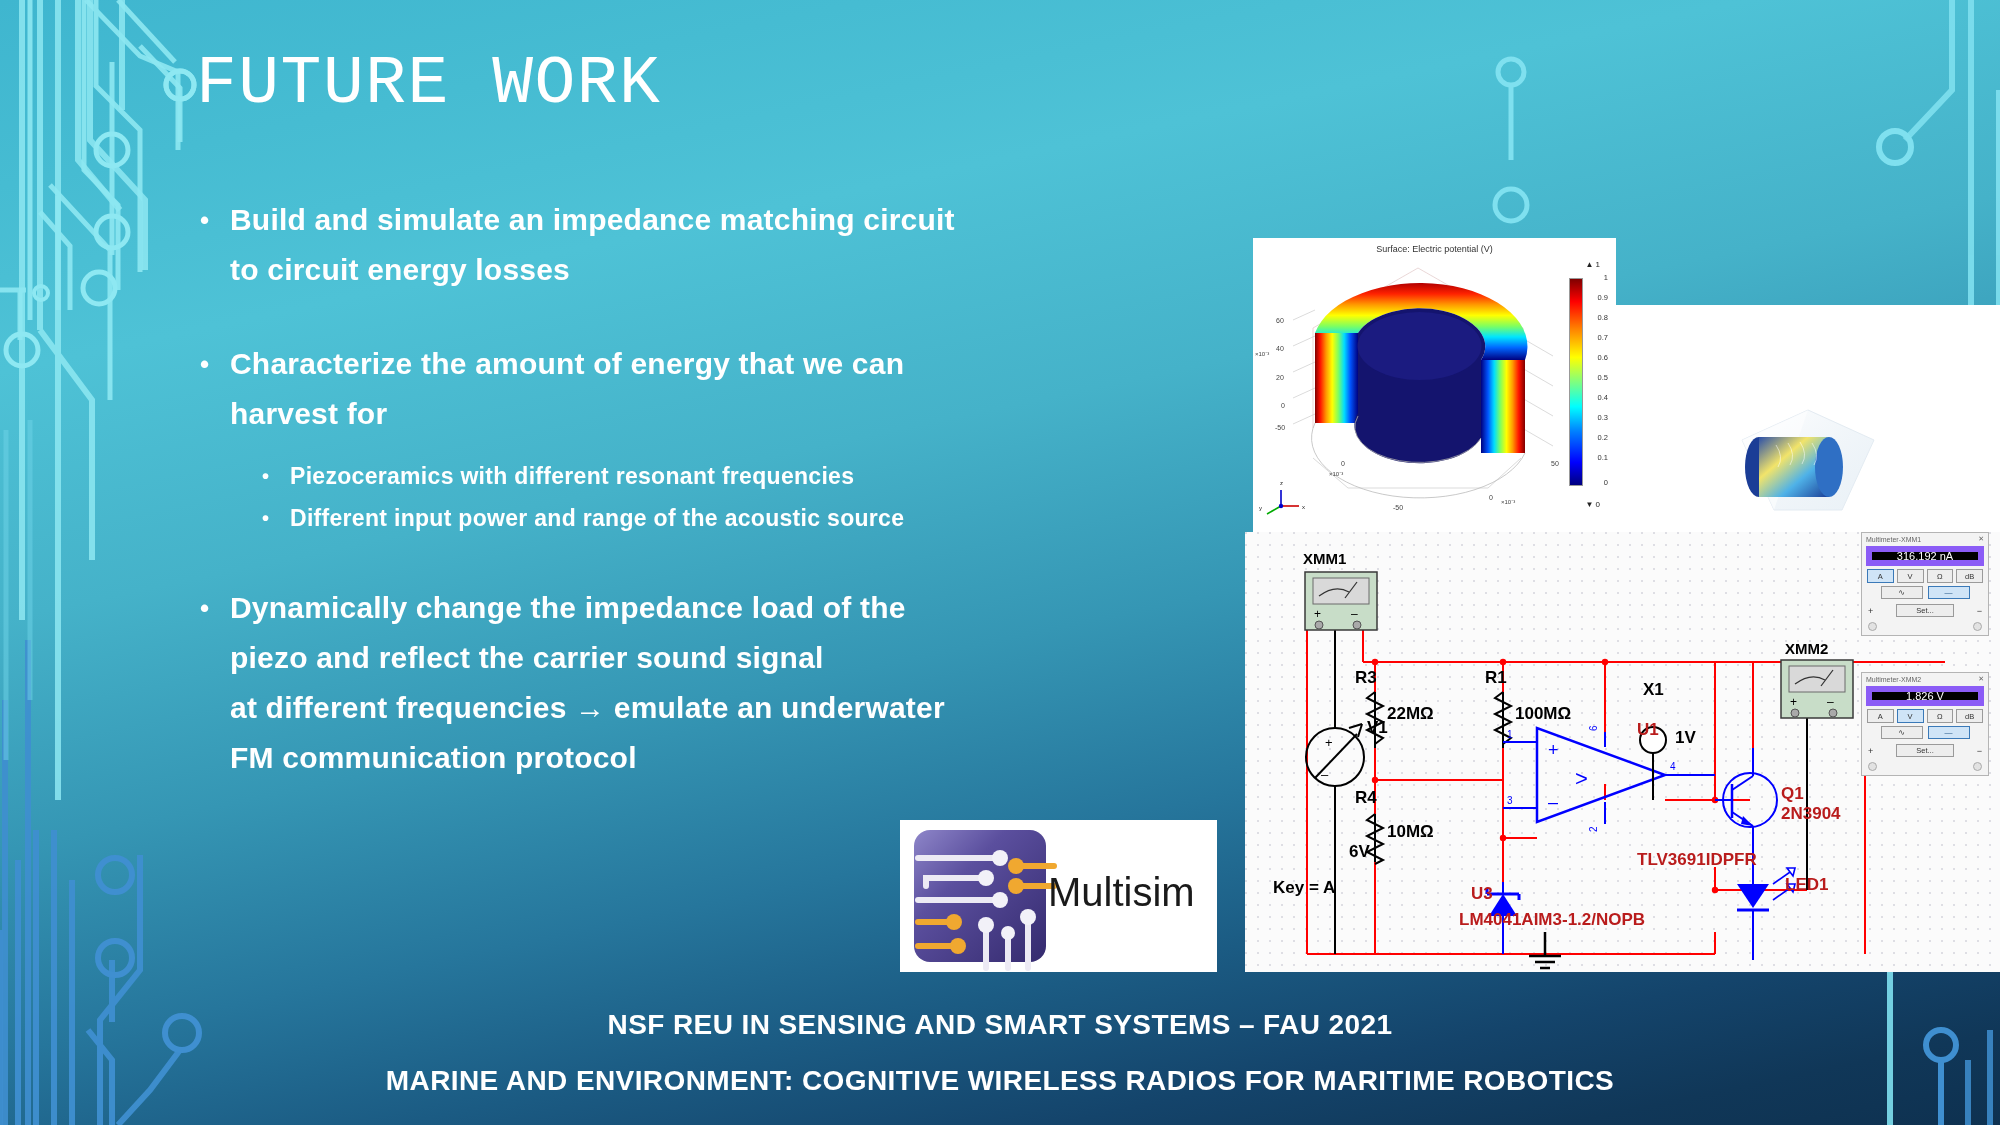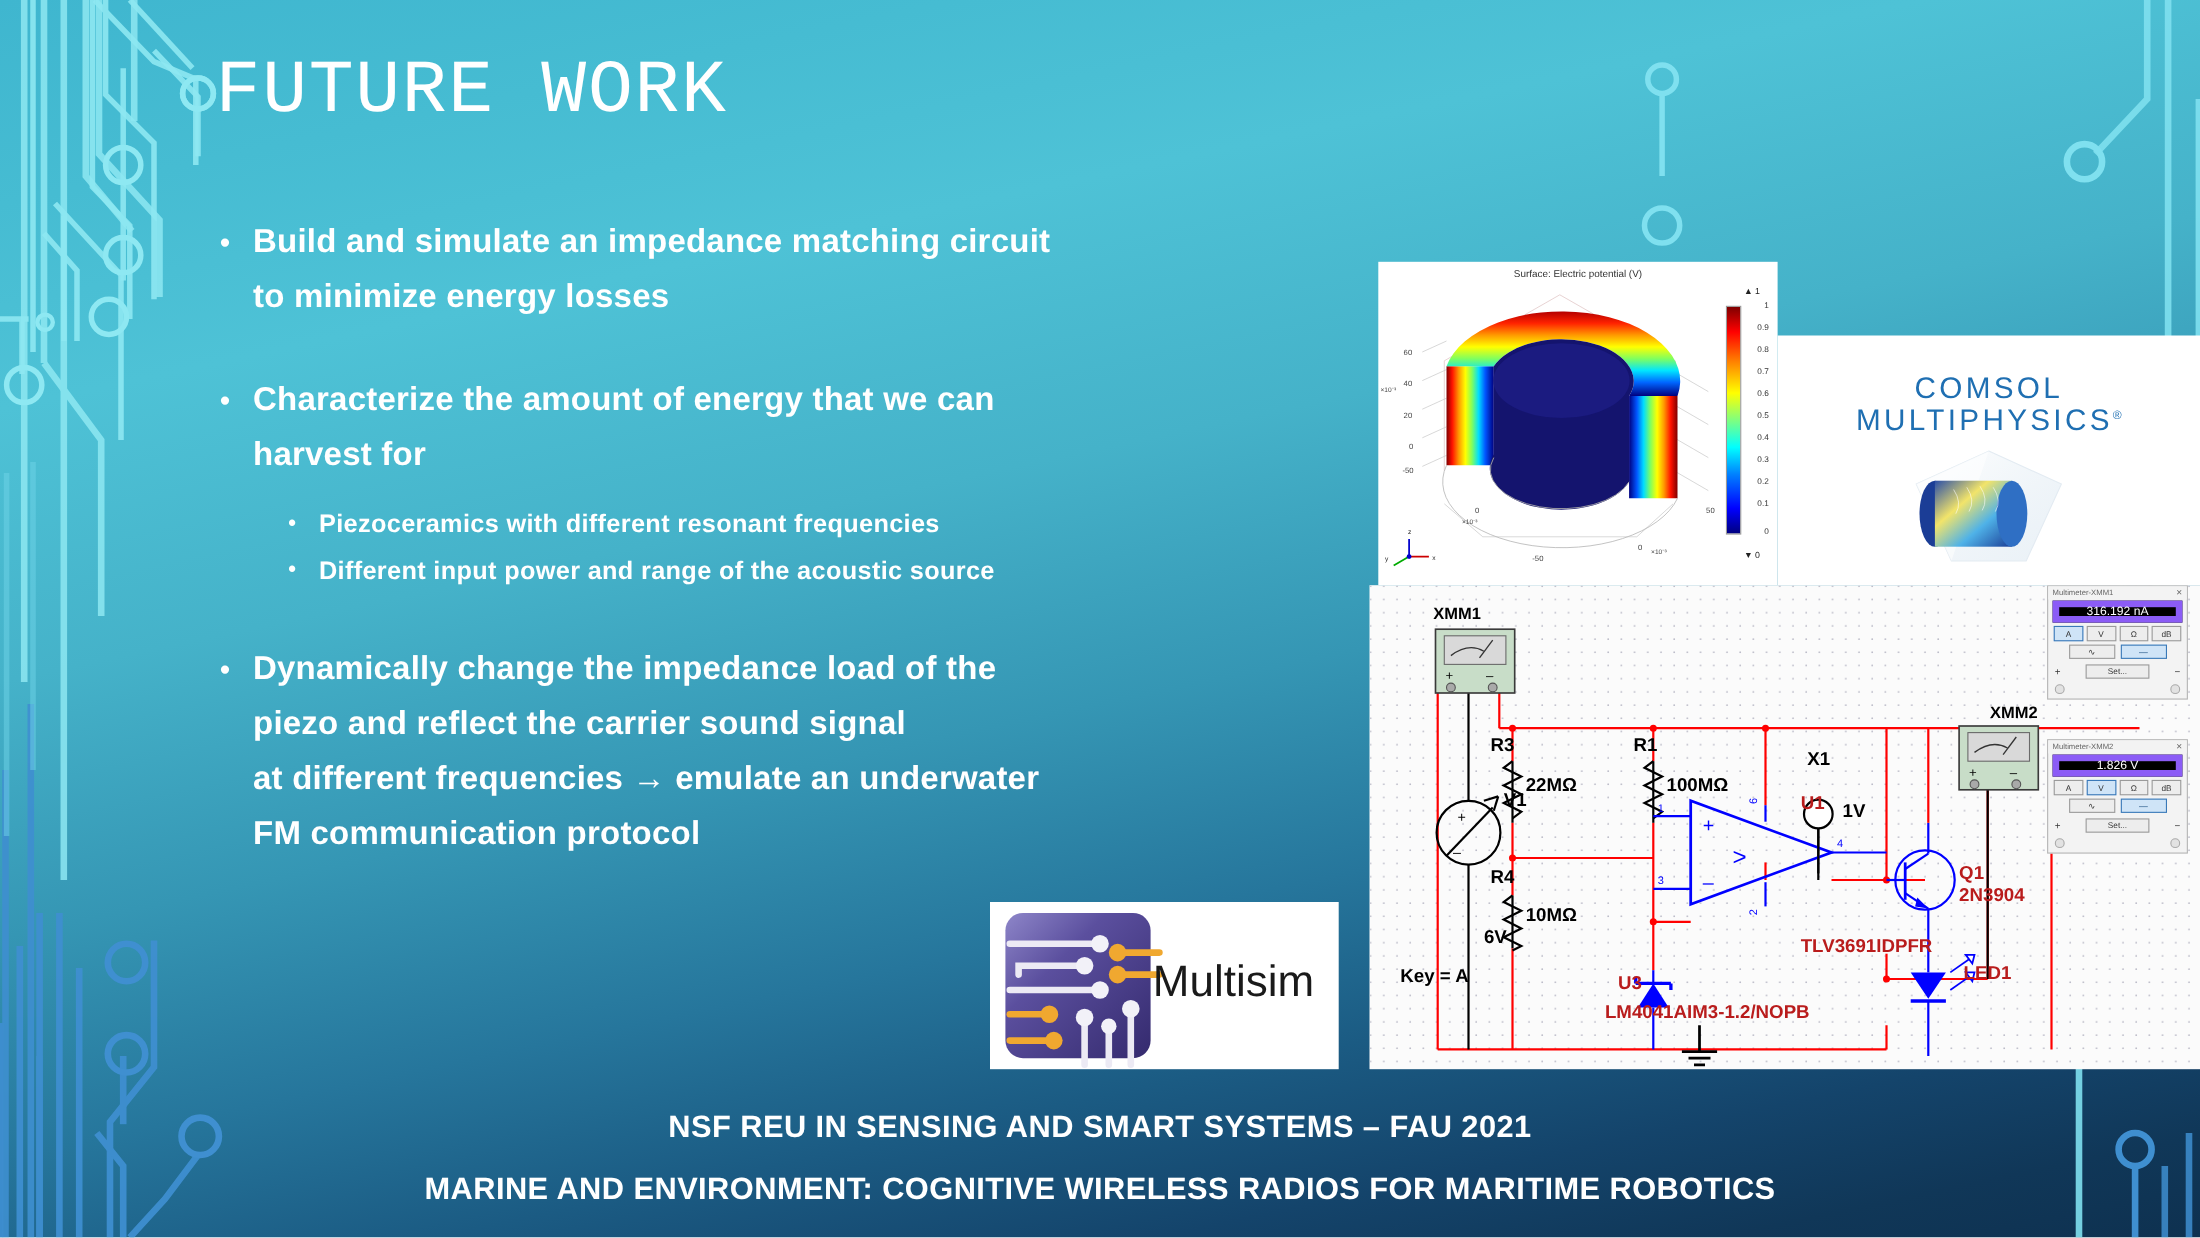--- a/index.html
+++ b/index.html
@@ -294,21 +294,21 @@
   </svg>
 
   <div class="title">FUTURE WORK</div>
 
   <div class="body">
 
     <div class="bullet-row lvl1">
       <span class="dot">•</span>
       <span class="txt">
         <span>Build and simulate an impedance matching circuit</span><br>
-        <span>to minimize energy losses</span>
+        <span>to circuit energy losses</span>
       </span>
     </div>
 
     <div class="gap-lg"></div>
 
     <div class="bullet-row lvl1">
       <span class="dot">•</span>
       <span class="txt">
         <span>Characterize the amount of energy that we can</span><br>
         <span>harvest for</span>
@@ -460,26 +460,20 @@
     <div class="cbar-tick" style="top:135px;">0.5</div>
     <div class="cbar-tick" style="top:155px;">0.4</div>
     <div class="cbar-tick" style="top:175px;padding-left:13px;">0.3</div>
     <div class="cbar-tick" style="top:195px;">0.2</div>
     <div class="cbar-tick" style="top:215px;">0.1</div>
     <div class="cbar-tick" style="top:240px;">0</div>
     <div class="cbar-cap" style="top:262px;">▼ 0</div>
   </div>
 
   <div class="panel" id="comsol-logo">
-    <div class="comsol-wordmark">
-      <div class="l1">COMSOL</div>
-      <div class="l2">
-        <span>MULTIPHYSICS</span><sup>®</sup>
-      </div>
-    </div>
     <svg width="384" height="227" style="position:absolute;left:0;top:0;">
       <defs>
         <linearGradient id="cylg" x1="0" y1="0" x2="1" y2="1">
           <stop offset="0%" stop-color="#2b4fa8"></stop>
           <stop offset="35%" stop-color="#f2e46a"></stop>
           <stop offset="65%" stop-color="#4fb2e8"></stop>
           <stop offset="100%" stop-color="#1b3d96"></stop>
         </linearGradient>
         <linearGradient id="glassg" x1="0" y1="0" x2="1" y2="1">
           <stop offset="0%" stop-color="#ffffff" stop-opacity="0.85"></stop>
@@ -664,21 +658,21 @@
       <g stroke="#000" stroke-width="2.5" fill="none">
         <line x1="300" y1="400" x2="300" y2="424"></line>
         <line x1="284" y1="424" x2="316" y2="424"></line>
         <line x1="290" y1="430" x2="310" y2="430"></line>
         <line x1="295" y1="436" x2="305" y2="436"></line>
       </g>
       <line x1="300" y1="400" x2="300" y2="400" stroke="#000" stroke-width="2"></line>
     </svg>
 
     <div class="clbl blk" style="left:58px;  top:18px;  font-size:15px;">XMM1</div>
-    <div class="clbl blk" style="left:540px; top:108px; font-size:15px;margin-left:24px;">XMM2</div>
+    <div class="clbl blk" style="left:540px; top:108px; font-size:15px;">XMM2</div>
 
     <div class="clbl blk" style="left:110px; top:136px; font-size:17px;">R3</div>
     <div class="clbl blk" style="left:142px; top:172px; font-size:17px;">22MΩ</div>
 
     <div class="clbl blk" style="left:240px; top:136px; font-size:17px;">R1</div>
     <div class="clbl blk" style="left:270px; top:172px; font-size:17px;">100MΩ</div>
 
     <div class="clbl blk" style="left:110px; top:256px; font-size:17px;">R4</div>
     <div class="clbl blk" style="left:142px; top:290px; font-size:17px;">10MΩ</div>
 

